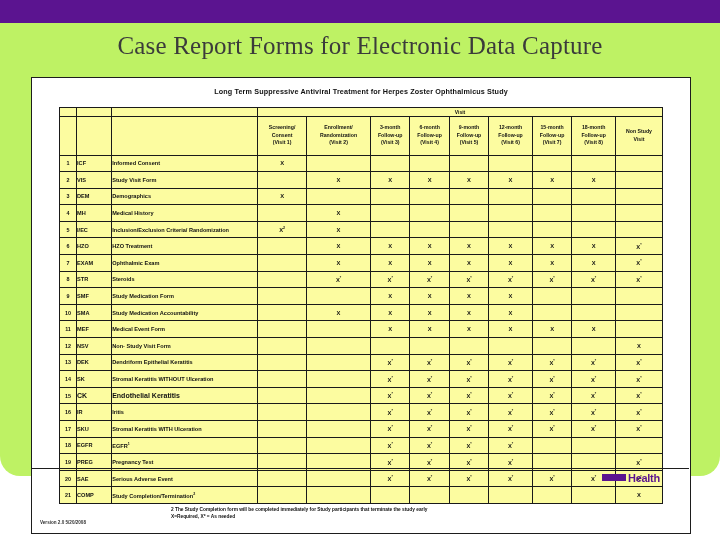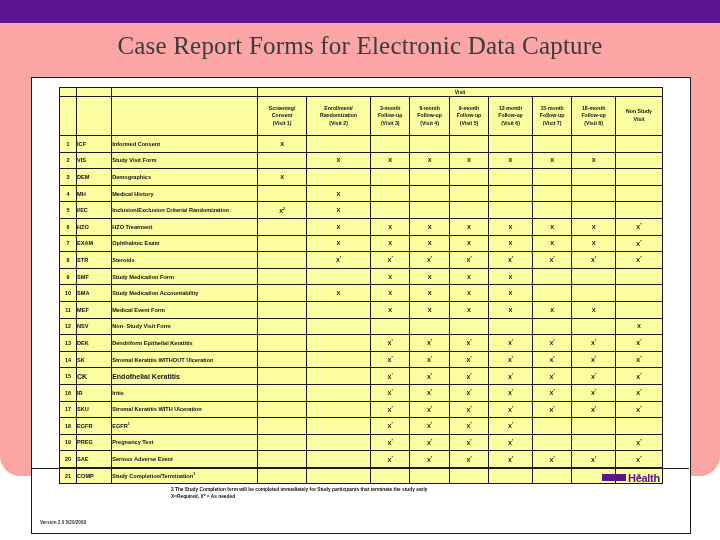--- a/index.html
+++ b/index.html
@@ -1,20 +1,20 @@
 <!DOCTYPE html>
 <html><head>
 <meta charset="utf-8">
 <style>
   html,body{margin:0;padding:0;}
   body{
     width:720px;height:540px;overflow:hidden;background:#ffffff;
     font-family:"Liberation Sans",sans-serif;
   }
-  .slide{position:relative;width:720px;height:476px;background:#fca5a5;border-radius:20px;}
+  .slide{position:relative;width:720px;height:476px;background:#bef264;border-radius:20px;}
 
   
   .banner{
     position:absolute;left:0;top:0;width:720px;height:23px;
     background:#5b1490;
   }
 
   
   .slide-title{
     position:absolute;left:0;top:32px;width:720px;
@@ -102,20 +102,21 @@
 
 <div class="slide">
 
   <div class="banner"></div>
 
   <div class="slide-title">Case Report Forms for Electronic Data Capture</div>
 
   <div class="doc">
 
     <div class="doc-title">
+      <div>Long Term Suppressive Antiviral Treatment for Herpes Zoster Ophthalmicus Study</div>
     </div>
 
     <table class="sched">
       <colgroup>
         <col style="width:16px">
           <col style="width:33px">
           <col style="width:137px">
         <col style="width:46px">
           <col style="width:60px">
         <col style="width:37px">

